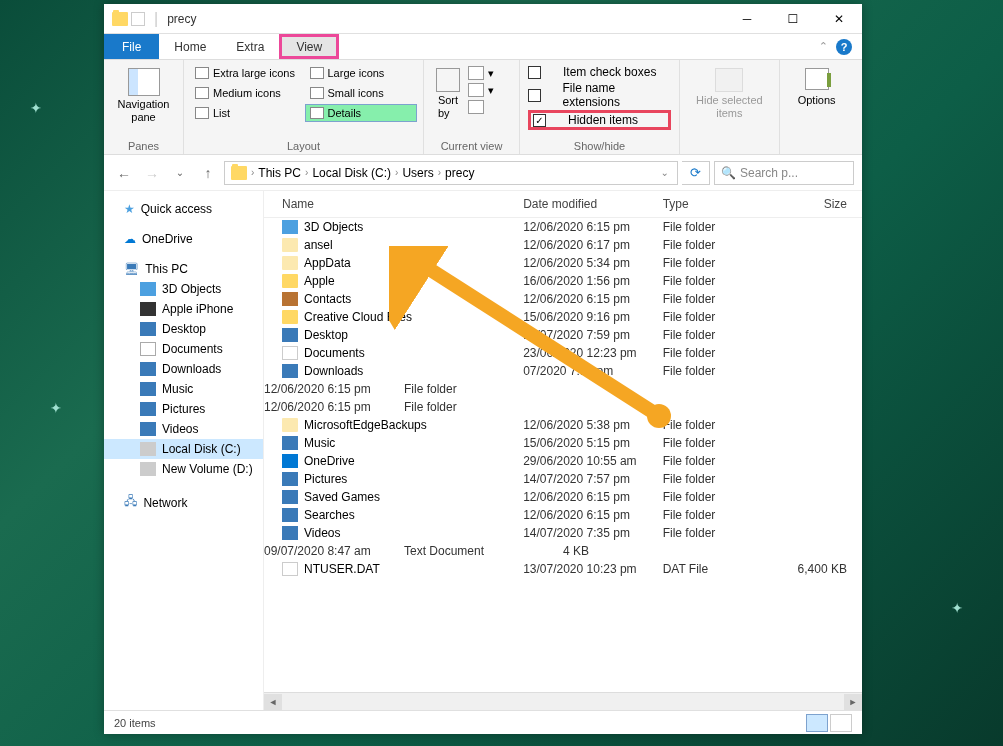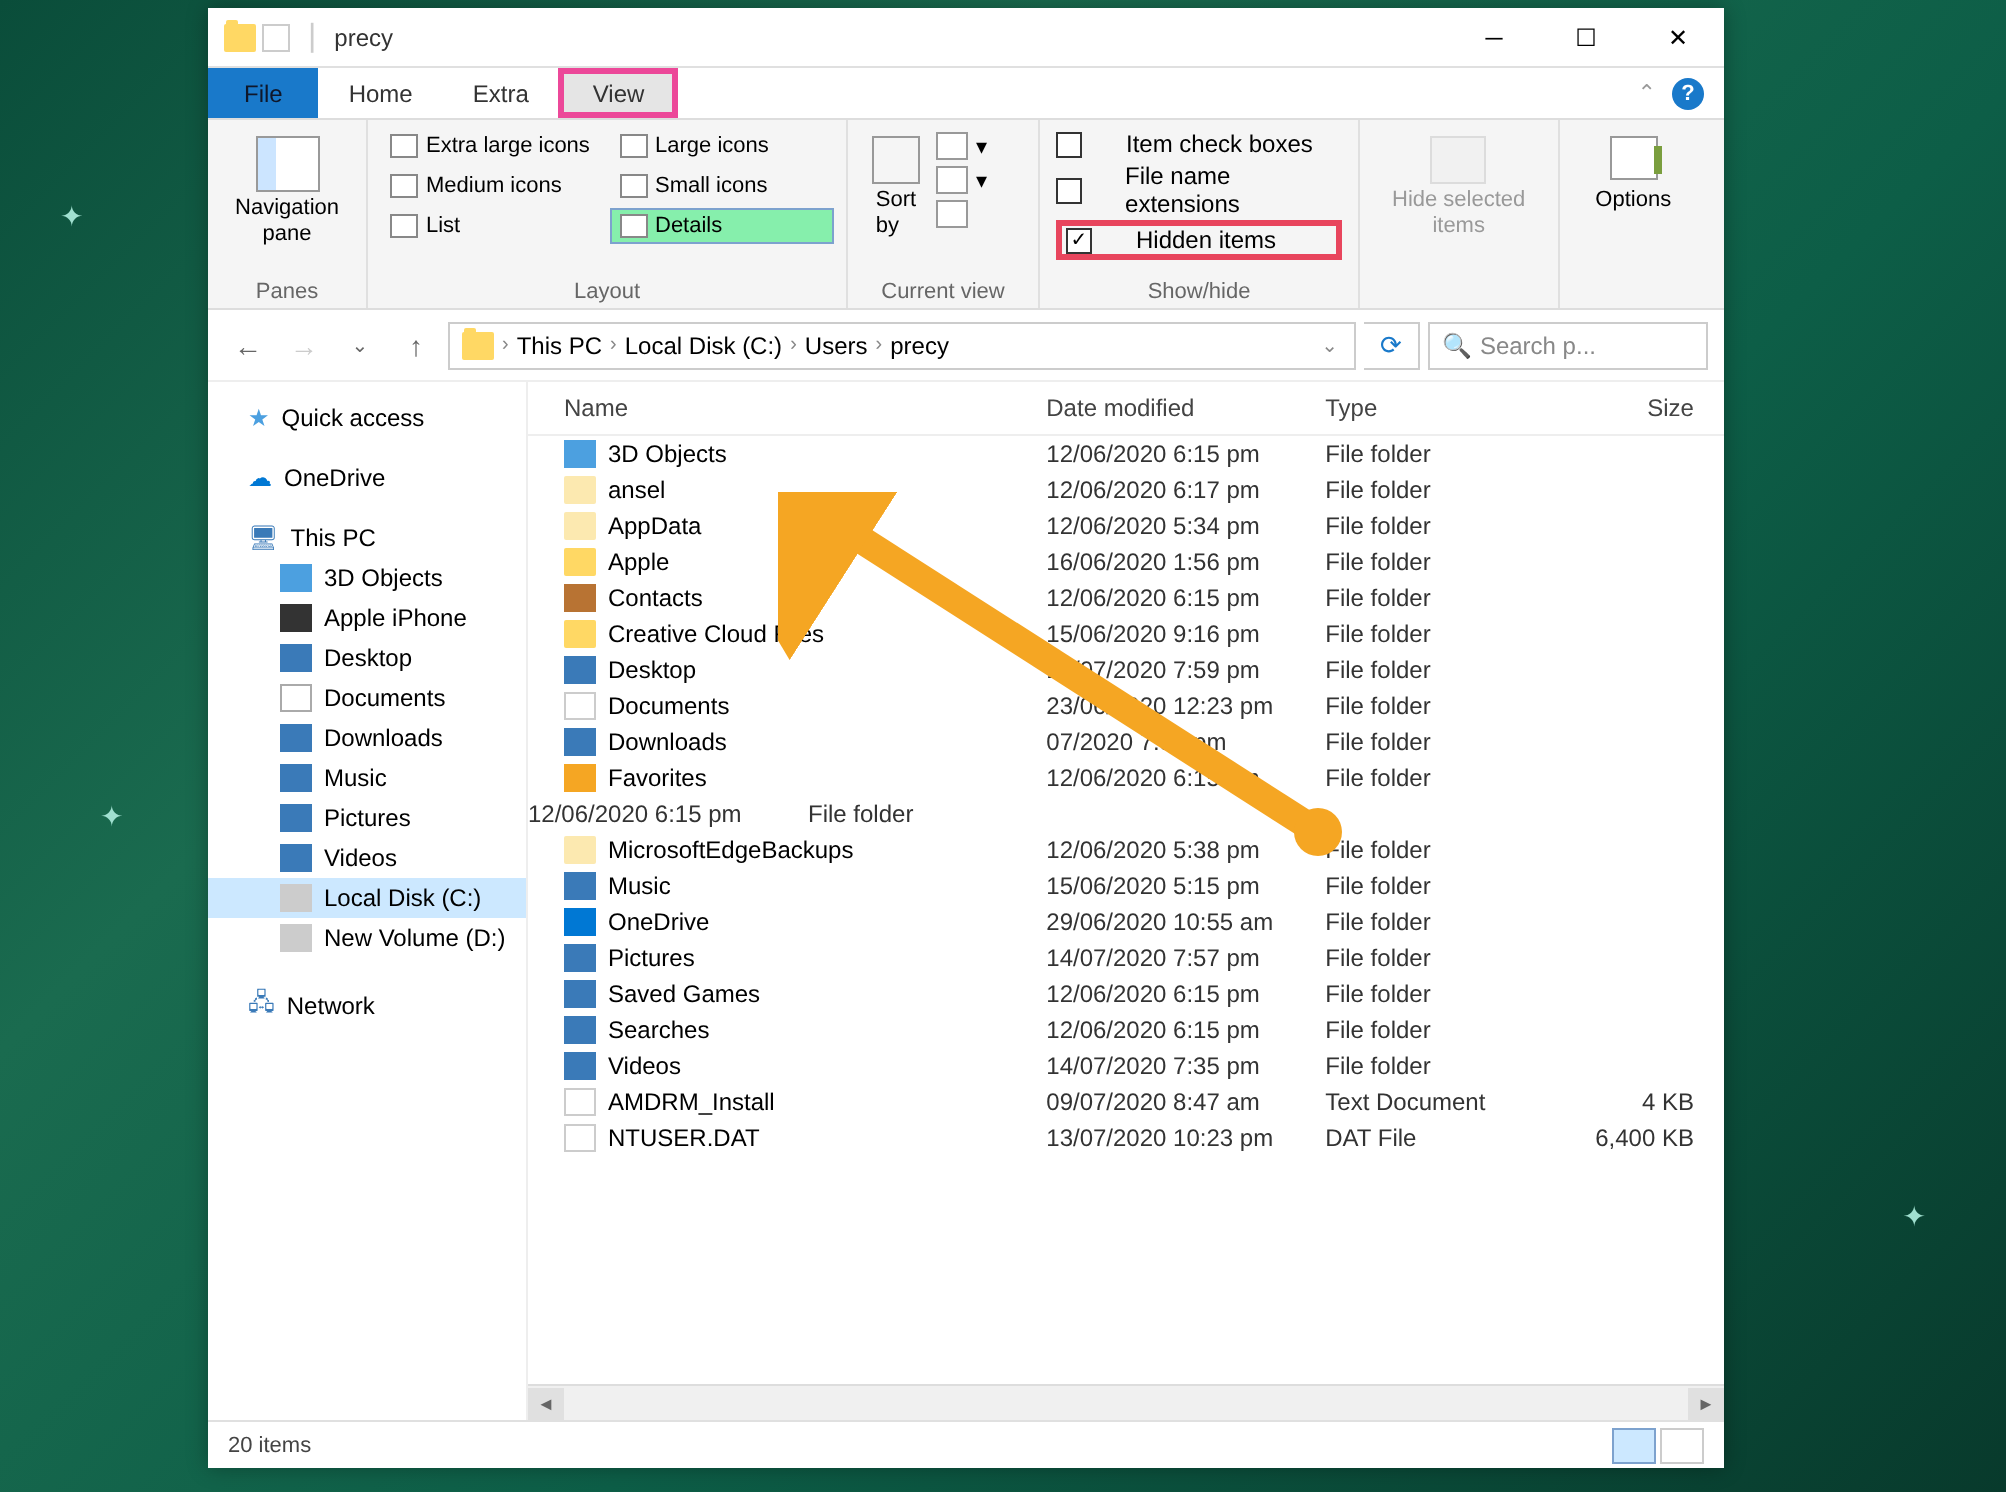--- a/index.html
+++ b/index.html
@@ -9,21 +9,21 @@
 .window{background:#fff;width:758px;height:730px;margin-left:100px;display:flex;flex-direction:column;box-shadow:0 0 10px rgba(0,0,0,0.3)}
 .titlebar{height:30px;background:#fff;display:flex;align-items:center;padding:0 0 0 8px;border-bottom:1px solid #e0e0e0}
 .titlebar-icons{display:flex;gap:3px;align-items:center}
 .folder-ico{width:16px;height:14px;background:#ffd864;border-radius:1px;position:relative}
 .folder-ico::before{content:'';position:absolute;top:-2px;left:1px;width:6px;height:3px;background:#ffd864;border-radius:1px 1px 0 0}
 .title-sep{color:#ccc;margin:0 6px}
 .title-text{font-size:12px;color:#333}
 .win-controls{margin-left:auto;display:flex}
 .win-btn{width:46px;height:30px;display:flex;align-items:center;justify-content:center;font-size:12px;cursor:pointer}
 .menubar{height:26px;display:flex;align-items:stretch;border-bottom:1px solid #ddd;position:relative}
-.file-tab{background:#1979ca;color:#0f172a;padding:0 18px;display:flex;align-items:center;font-size:12px}
+.file-tab{background:#1979ca;color:#ffffff;padding:0 18px;display:flex;align-items:center;font-size:12px}
 .menu-tab{padding:0 14px;display:flex;align-items:center;font-size:12px;color:#333;cursor:pointer;border:1px solid transparent}
 .menu-tab.active{border:3px solid #ec4899;background:#e5e5e5}
 .menu-right{margin-left:auto;display:flex;align-items:center;gap:8px;padding-right:10px}
 .help-ico{width:16px;height:16px;background:#1979ca;border-radius:50%;color:#fff;font-size:11px;display:flex;align-items:center;justify-content:center;font-weight:bold}
 .ribbon{height:95px;background:#f5f5f5;display:flex;border-bottom:1px solid #ddd}
 .ribbon-group{border-right:1px solid #e0e0e0;padding:4px 8px;display:flex;flex-direction:column;position:relative}
 .ribbon-label{position:absolute;bottom:2px;left:0;right:0;text-align:center;font-size:11px;color:#666}
 .nav-pane-btn{display:flex;flex-direction:column;align-items:center;justify-content:center;gap:2px;padding:4px 8px;font-size:11px;line-height:1.2;text-align:center}
 .nav-pane-ico{width:32px;height:28px;border:1px solid #999;background:linear-gradient(to right,#cce5ff 30%,#fff 30%)}
 .layout-group{padding:4px 6px 18px 6px;width:240px}
@@ -383,24 +383,20 @@
             <div class="file-row">
               <div class="fn">
                 <span class="f-ico" style="background:#3a7ab8"></span>
                 <span>Downloads</span>
               </div>
               <div class="fd">07/2020 7:57 pm</div>
               <div class="ft">File folder</div>
               <div class="fs"></div>
             </div>
             <div class="file-row">
-              <div class="fn">
-                <span class="f-ico" style="background:#f5a623"></span>
-                <span>Favorites</span>
-              </div>
               <div class="fd">12/06/2020 6:15 pm</div>
               <div class="ft">File folder</div>
               <div class="fs"></div>
             </div>
             <div class="file-row">
               <div class="fd">12/06/2020 6:15 pm</div>
               <div class="ft">File folder</div>
               <div class="fs"></div>
             </div>
             <div class="file-row">
@@ -460,24 +456,20 @@
             <div class="file-row">
               <div class="fn">
                 <span class="f-ico" style="background:#3a7ab8"></span>
                 <span>Videos</span>
               </div>
               <div class="fd">14/07/2020 7:35 pm</div>
               <div class="ft">File folder</div>
               <div class="fs"></div>
             </div>
             <div class="file-row">
-              <div class="fn">
-                <span class="f-ico doc-ico"></span>
-                <span>AMDRM_Install</span>
-              </div>
               <div class="fd">09/07/2020 8:47 am</div>
               <div class="ft">Text Document</div>
               <div class="fs">4 KB</div>
             </div>
             <div class="file-row">
               <div class="fn">
                 <span class="f-ico doc-ico"></span>
                 <span>NTUSER.DAT</span>
               </div>
               <div class="fd">13/07/2020 10:23 pm</div>

